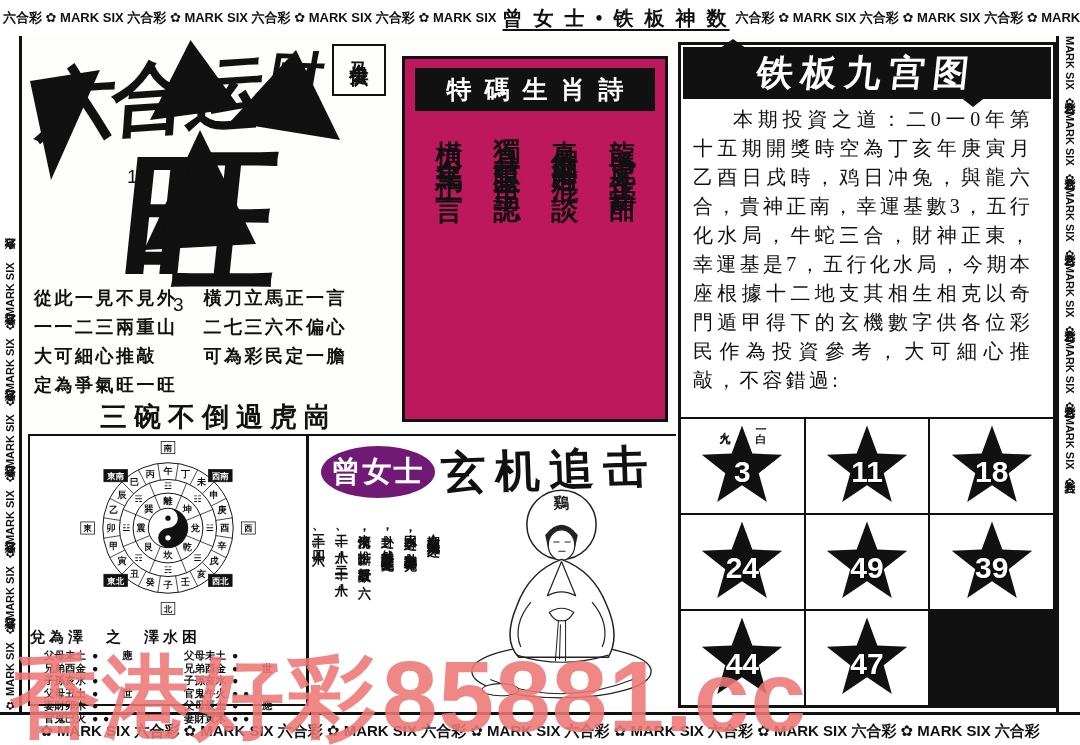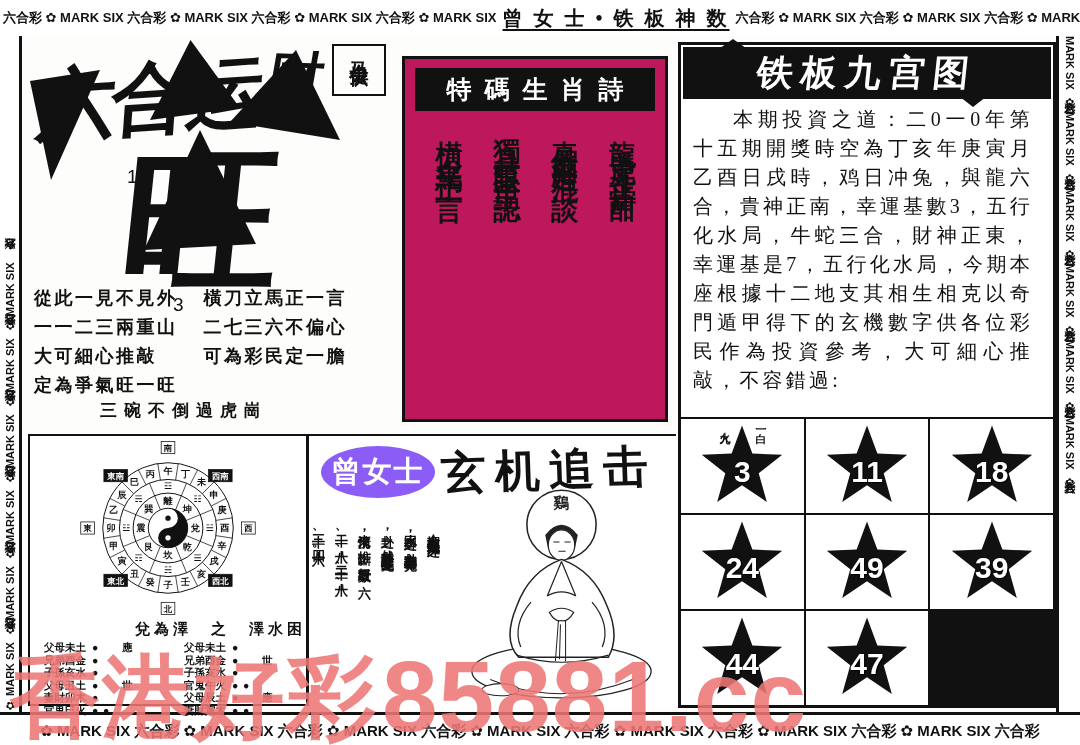--- a/index.html
+++ b/index.html
@@ -21,21 +21,21 @@
   #fortune-title{position:absolute;left:8px;top:18px;font-size:78px;font-weight:900;transform:skewX(-8deg) rotate(-4deg);letter-spacing:-4px;line-height:1;}
   #fortune-title .cai{font-size:56px;vertical-align:18px;margin-left:6px;display:inline-block;transform:rotate(6deg);}
   #provider-box{position:absolute;left:332px;top:44px;width:54px;height:52px;border:2px solid #111;box-sizing:border-box;display:flex;align-items:center;justify-content:center;}
   #provider-box span{writing-mode:vertical-rl;font-size:19px;font-weight:bold;line-height:24px;letter-spacing:2px;height:46px;}
   #wang{position:absolute;left:95px;top:148px;width:270px;height:165px;}
   #wang .big{font-size:160px;font-weight:900;line-height:150px;transform:skewX(-6deg);display:inline-block;margin-left:28px;}
   #wang .n1{position:absolute;left:32px;top:18px;font-size:19px;font-family:"Liberation Sans",sans-serif;}
   #wang .n3{position:absolute;left:78px;top:146px;font-size:19px;font-family:"Liberation Sans",sans-serif;}
   #poems{position:absolute;left:34px;top:284px;width:362px;display:flex;gap:26px;}
   .poem-col div{font-size:18px;font-weight:bold;letter-spacing:2.5px;line-height:29px;white-space:nowrap;}
-  #poem-footer{position:absolute;left:100px;top:399px;font-size:17px;font-weight:bold;letter-spacing:7px;}
+  #poem-footer{position:absolute;left:100px;top:399px;font-size:27px;font-weight:bold;letter-spacing:7px;}
   
   #zodiac-box{position:absolute;left:402px;top:56px;width:266px;height:366px;border:3px solid #111;box-sizing:border-box;background:#be185d;}
   #zodiac-header{margin:9px 10px 4px 10px;background:#111;color:#fff;text-align:center;font-size:25px;font-weight:bold;letter-spacing:13px;padding:5px 0 5px 13px;}
   #zodiac-verses{display:flex;flex-direction:row-reverse;justify-content:space-evenly;height:290px;margin-top:8px;}
   .verse{writing-mode:vertical-rl;font-size:27px;font-weight:bold;letter-spacing:9px;line-height:1.1;}
   
   #iron-box{position:absolute;left:678px;top:42px;width:378px;height:666px;border:3px solid #111;box-sizing:border-box;background:#fff;}
   #iron-banner{position:relative;margin:2px 2px 0 2px;height:52px;background:#111;display:flex;align-items:center;justify-content:center;}
   #iron-banner span{color:#fff;font-size:36px;font-weight:900;letter-spacing:8px;transform:skewX(-6deg);}
   #iron-banner .spike{position:absolute;background:#111;}
@@ -44,30 +44,30 @@
              display:grid;grid-template-columns:1fr 1fr 1fr;grid-template-rows:1fr 1fr 1fr;background:#111;gap:2px;}
   .cell{position:relative;background:#fff;display:flex;align-items:center;justify-content:center;}
   .cell svg{width:88px;height:92px;}
   .star-num{position:absolute;left:50%;top:56%;transform:translate(-50%,-50%);color:#fff;font-size:30px;font-weight:bold;font-family:"Liberation Sans",sans-serif;
             text-shadow:0 0 2px #000,1px 1px 0 #000;}
   .cell-lab{position:absolute;top:3px;writing-mode:vertical-rl;font-size:11px;font-weight:bold;background:#fff;line-height:13px;letter-spacing:1px;padding:1px;}
   .lab-l{left:36px;} .lab-r{left:72px;}
   
   #bagua-box{position:absolute;left:28px;top:434px;width:280px;height:272px;border:2px solid #111;box-sizing:border-box;background:#fff;}
   #bagua-svg{display:block;margin:4px auto 0 auto;}
-  #hex-heading{text-align:right;font-size:15px;font-weight:bold;letter-spacing:4px;margin-top:4px;}
+  #hex-heading{text-align:left;font-size:15px;font-weight:bold;letter-spacing:4px;margin-top:12px;}
   #hex-tables{display:flex;justify-content:space-between;padding:3px 0 0 14px;}
   .hex-t{width:122px;}
   .hex-row{display:flex;align-items:center;font-size:10.5px;line-height:12.5px;white-space:nowrap;}
   .hex-row .nm{width:48px;font-weight:bold;}
   .hex-row .dt{width:30px;letter-spacing:1px;}
   .hex-row .mk{width:20px;font-weight:bold;}
   
   #mystery-box{position:absolute;left:308px;top:434px;width:368px;height:272px;border-top:2px solid #111;border-left:1px solid #111;box-sizing:border-box;background:#fff;}
-  #zeng-badge{position:absolute;left:12px;top:10px;width:114px;height:52px;background:#8b5cf6;border-radius:50%;color:#fff;
+  #zeng-badge{position:absolute;left:12px;top:10px;width:114px;height:52px;background:#701a75;border-radius:50%;color:#fff;
               display:flex;align-items:center;justify-content:center;font-size:29px;font-weight:bold;letter-spacing:2px;}
   #mystery-title{position:absolute;left:132px;top:4px;font-size:45px;font-weight:900;letter-spacing:9px;transform:rotate(-2deg);}
   #mystery-cols{position:absolute;left:4px;top:88px;width:130px;height:182px;display:flex;flex-direction:row-reverse;gap:3px;}
   .mcol{writing-mode:vertical-rl;font-size:13px;font-weight:bold;letter-spacing:1px;line-height:20px;}
   #figure-wrap{position:absolute;left:150px;top:46px;width:205px;height:222px;}
   
   .wm{position:absolute;font-family:"Liberation Sans","DejaVu Sans",sans-serif;font-weight:bold;color:rgba(238,118,118,0.88);z-index:60;line-height:1;}
   #wm1{left:10px;top:652px;font-size:90px;letter-spacing:2px;}
   #wm2{left:382px;top:646px;font-size:100px;letter-spacing:1px;}
 </style>

